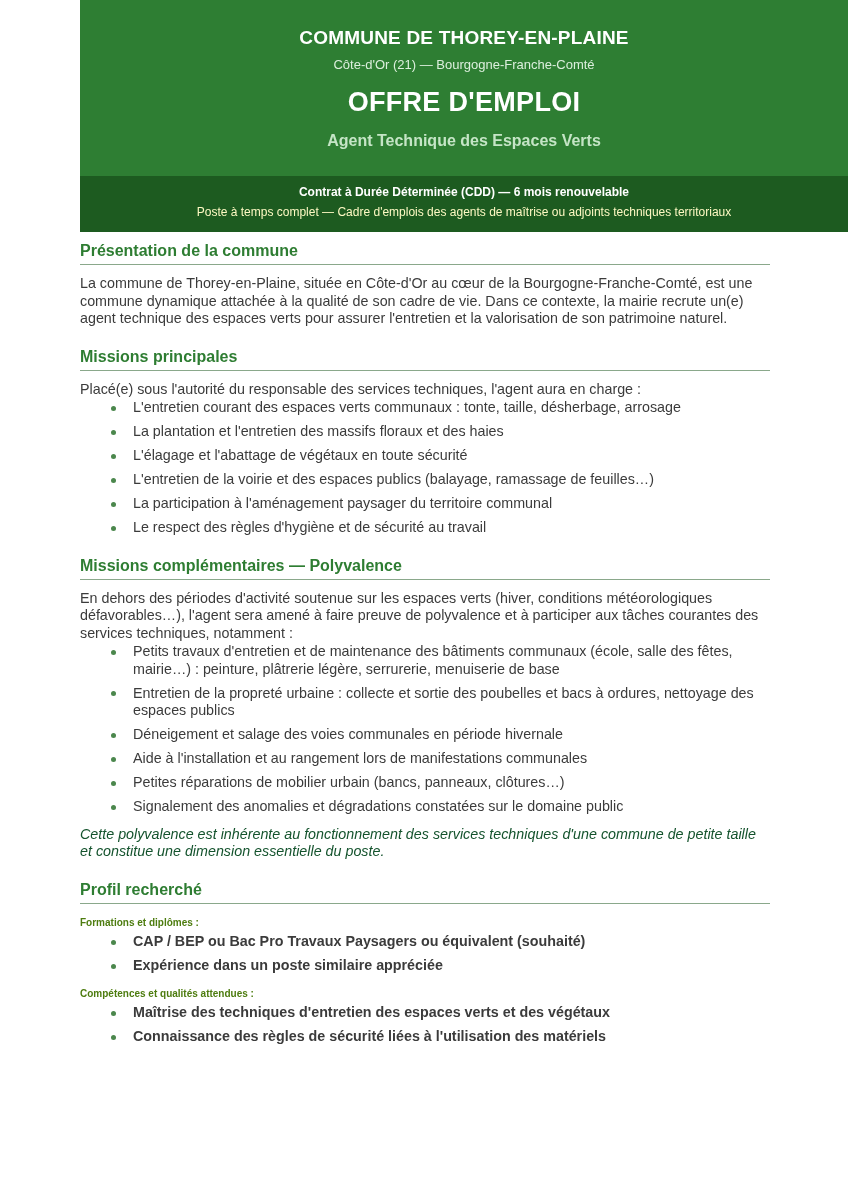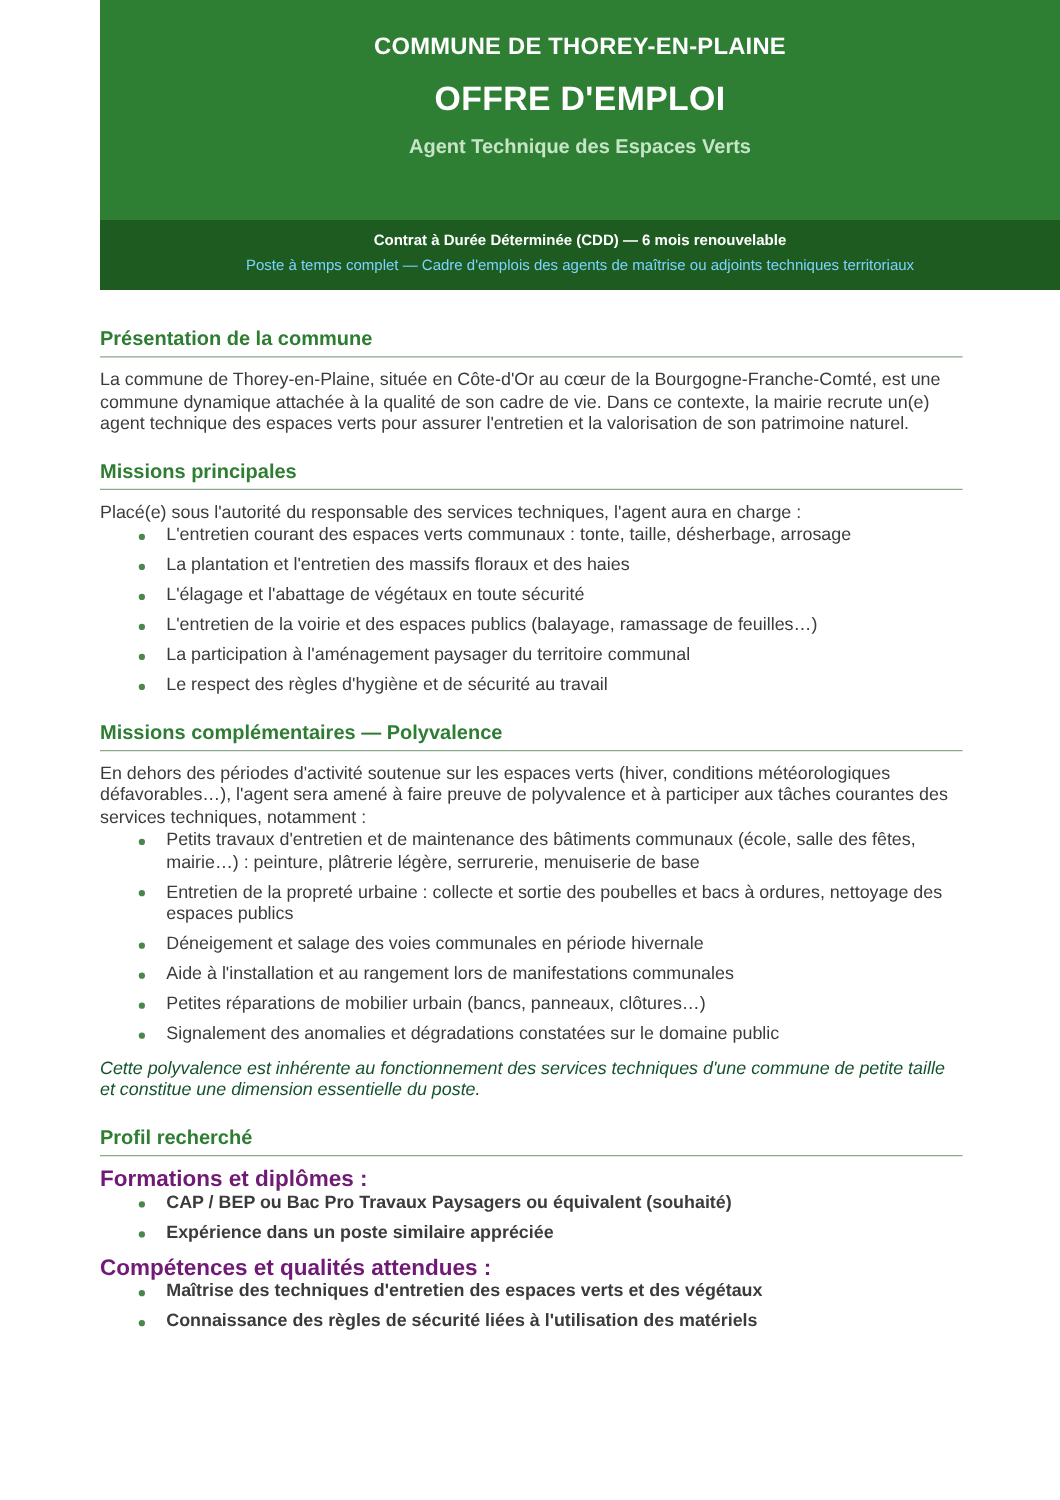--- a/index.html
+++ b/index.html
@@ -8,46 +8,47 @@
 
   
   .hero{position:absolute;left:80px;top:0;width:768px;text-align:center;color:#ffffff;}
   .hero-top{background:#2e7e33;height:176px;box-sizing:border-box;padding-top:27px;}
   .commune{font-size:19px;font-weight:bold;line-height:22px;letter-spacing:0.2px;}
   .location{font-size:13px;line-height:15px;color:#dcefdd;margin-top:8px;}
   .offer-title{font-size:27px;font-weight:bold;line-height:30px;margin:15px 0 0;color:#ffffff;letter-spacing:0.3px;}
   .offer-subtitle{font-size:16px;font-weight:bold;line-height:21px;color:#c5e5c6;margin-top:13px;}
   .hero-band{background:#1d5b20;height:56px;box-sizing:border-box;padding-top:8px;}
   .band-line1{font-size:12px;font-weight:bold;line-height:17px;color:#ffffff;}
-  .band-line2{font-size:12px;line-height:14px;color:#7dd3fc;margin-top:4px;}
+  .band-line2{font-size:12px;line-height:14px;color:#fef9c3;margin-top:4px;}
 
   
   .content{position:absolute;left:80px;top:232px;width:690px;color:#3b3b3b;
            font-size:14.3px;line-height:17.5px;}
   h2.sec{font-size:16px;font-weight:bold;color:#2e7d32;line-height:19px;
          margin:19px 0 10px;padding-bottom:4px;border-bottom:1px solid #8aa88b;}
-  h2.sec.first{margin-top:30px;}
+  h2.sec.first{margin-top:9px;}
   .content p{margin:0 0 10px;}
   ul.bullets{list-style:none;margin:-9px 0 10px;padding:0;}
   ul.bullets-tight{list-style:none;margin:2px 0 10px;padding:0;font-weight:bold;}
   ul.bullets li,ul.bullets-tight li{position:relative;padding-left:53px;margin:0 0 6.5px;}
   ul.bullets li::before,ul.bullets-tight li::before{
     content:"";position:absolute;left:31px;top:6.5px;width:5px;height:5px;
     border-radius:50%;background:#4b874d;}
   .note{color:#14532d;font-style:italic;margin-top:0;}
-  h3.sub{font-size:18px;font-weight:bold;color:#701a75;line-height:17.5px;margin:8px 0 0;}
+  h3.sub{font-size:10px;font-weight:bold;color:#4d7c0f;line-height:17.5px;margin:8px 0 0;}
 </style>
 </head>
 <body>
 
 <div class="page">
 
   <header class="hero">
     <div class="hero-top">
       <div class="commune">COMMUNE DE THOREY-EN-PLAINE</div>
+      <div class="location">Côte-d'Or (21) — Bourgogne-Franche-Comté</div>
       <h1 class="offer-title">OFFRE D'EMPLOI</h1>
       <div class="offer-subtitle">Agent Technique des Espaces Verts</div>
     </div>
     <div class="hero-band">
       <div class="band-line1">Contrat à Durée Déterminée (CDD) — 6 mois renouvelable</div>
       <div class="band-line2">Poste à temps complet — Cadre d'emplois des agents de maîtrise ou adjoints techniques territoriaux</div>
     </div>
   </header>
 
   <main class="content">

